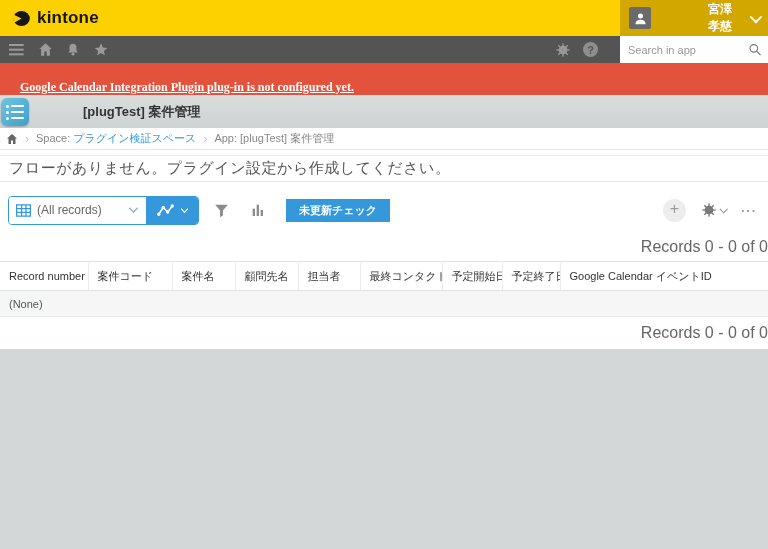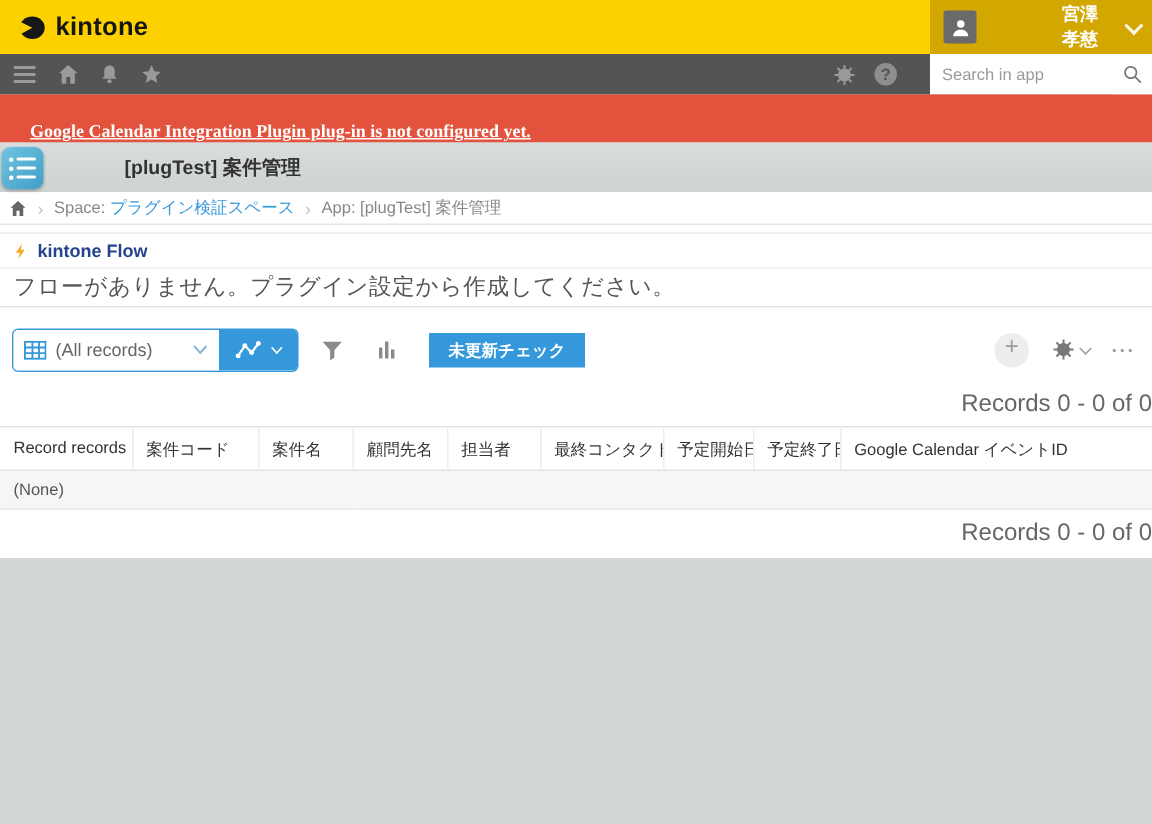--- a/index.html
+++ b/index.html
@@ -174,26 +174,20 @@
       </svg>
     <span class="crumb-sep">›</span>
     <span><span>Space:</span> <span class="crumb-link">プラグイン検証スペース</span></span>
     <span class="crumb-sep">›</span>
     <span>App: [plugTest] 案件管理</span>
   </div>
 
   <div class="white-gap"></div>
 
   <section class="flow">
-    <div class="flow-header">
-      <svg width="12" height="13" viewBox="0 0 24 24">
-          <path d="M13.5 2L5 14h5.5l-2 8L17 10h-5.5z" fill="#f5a623"></path>
-        </svg>
-      <span class="flow-title">kintone Flow</span>
-    </div>
     <div class="flow-body">フローがありません。プラグイン設定から作成してください。</div>
   </section>
 
   <section class="content">
 
     <div class="view-toolbar">
       <div class="view-combo">
         <div class="view-main">
           <svg width="15" height="13" viewBox="0 0 24 20" fill="none" stroke="#3498db" stroke-width="2">
               <rect x="1" y="1" width="22" height="18"></rect>
@@ -250,21 +244,21 @@
         </div>
         <button class="more-btn">···</button>
       </div>
     </div>
 
     <div class="records-count records-top">Records 0 - 0 of 0</div>
 
     <table class="grid">
       <thead>
         <tr>
-          <th>Record records</th>
+          <th>Record number</th>
           <th>案件コード</th>
           <th>案件名</th>
           <th>顧問先名</th>
           <th>担当者</th>
           <th>最終コンタクト日</th>
           <th>予定開始日時</th>
           <th>予定終了日時</th>
           <th>Google Calendar イベントID</th>
         </tr>
       </thead>

